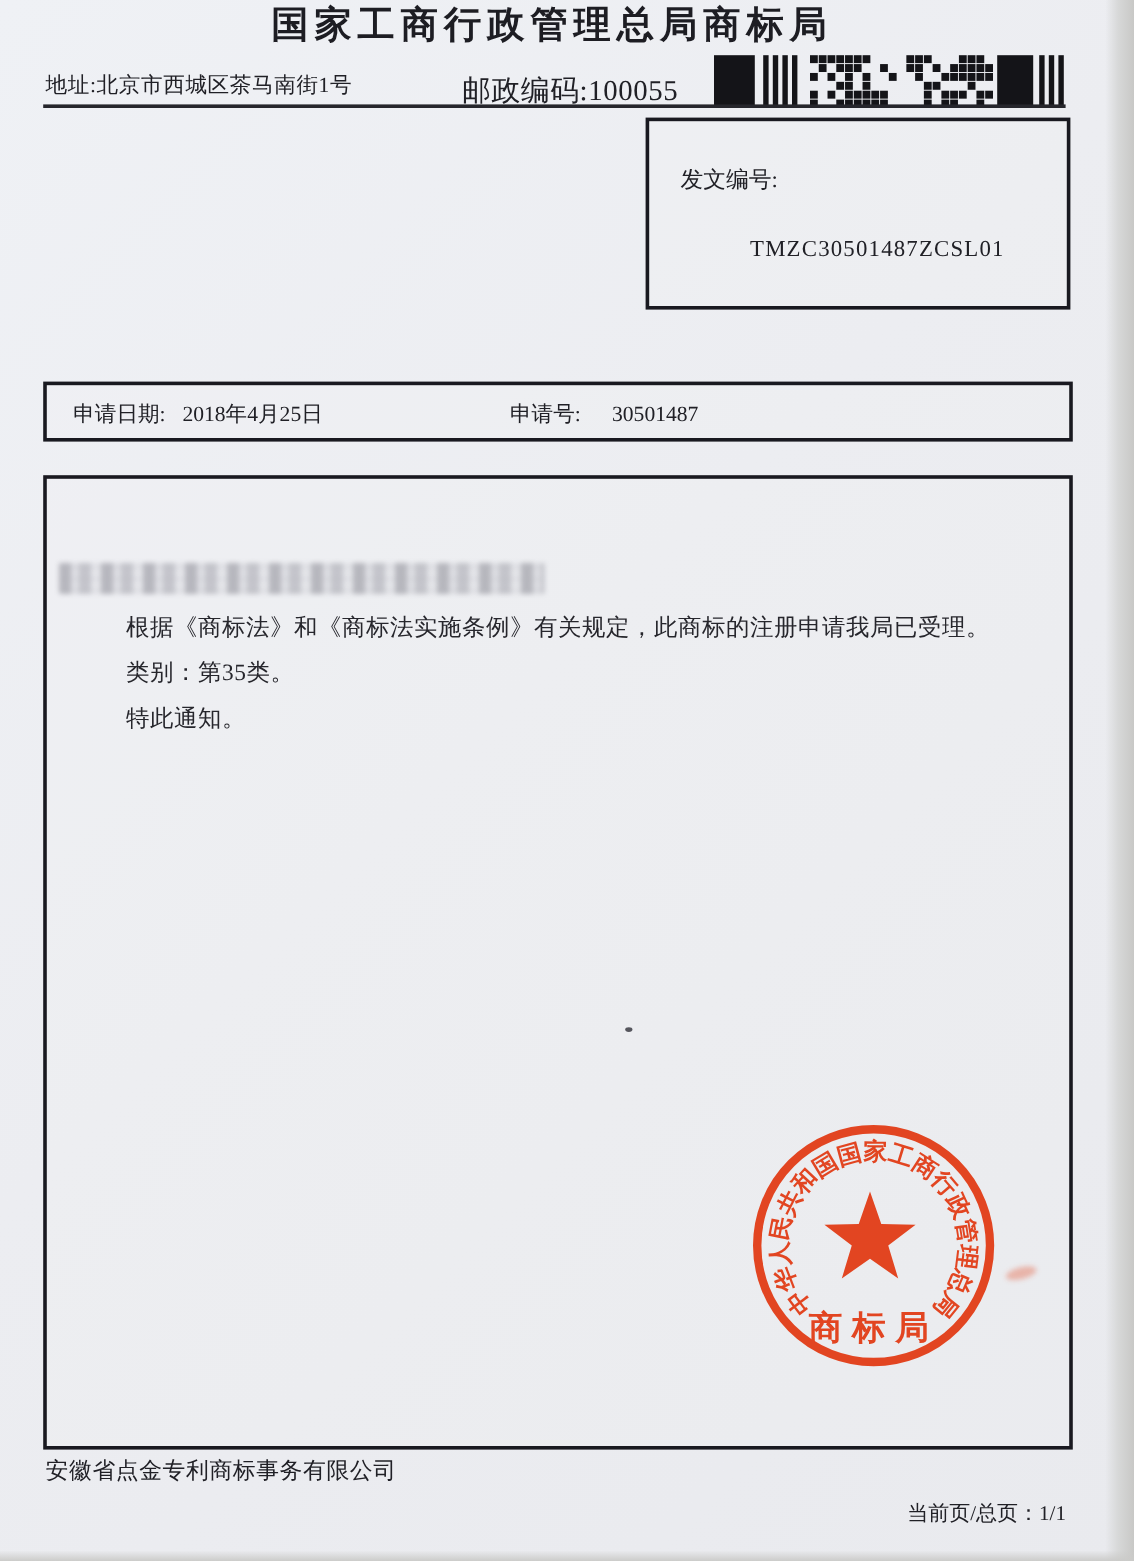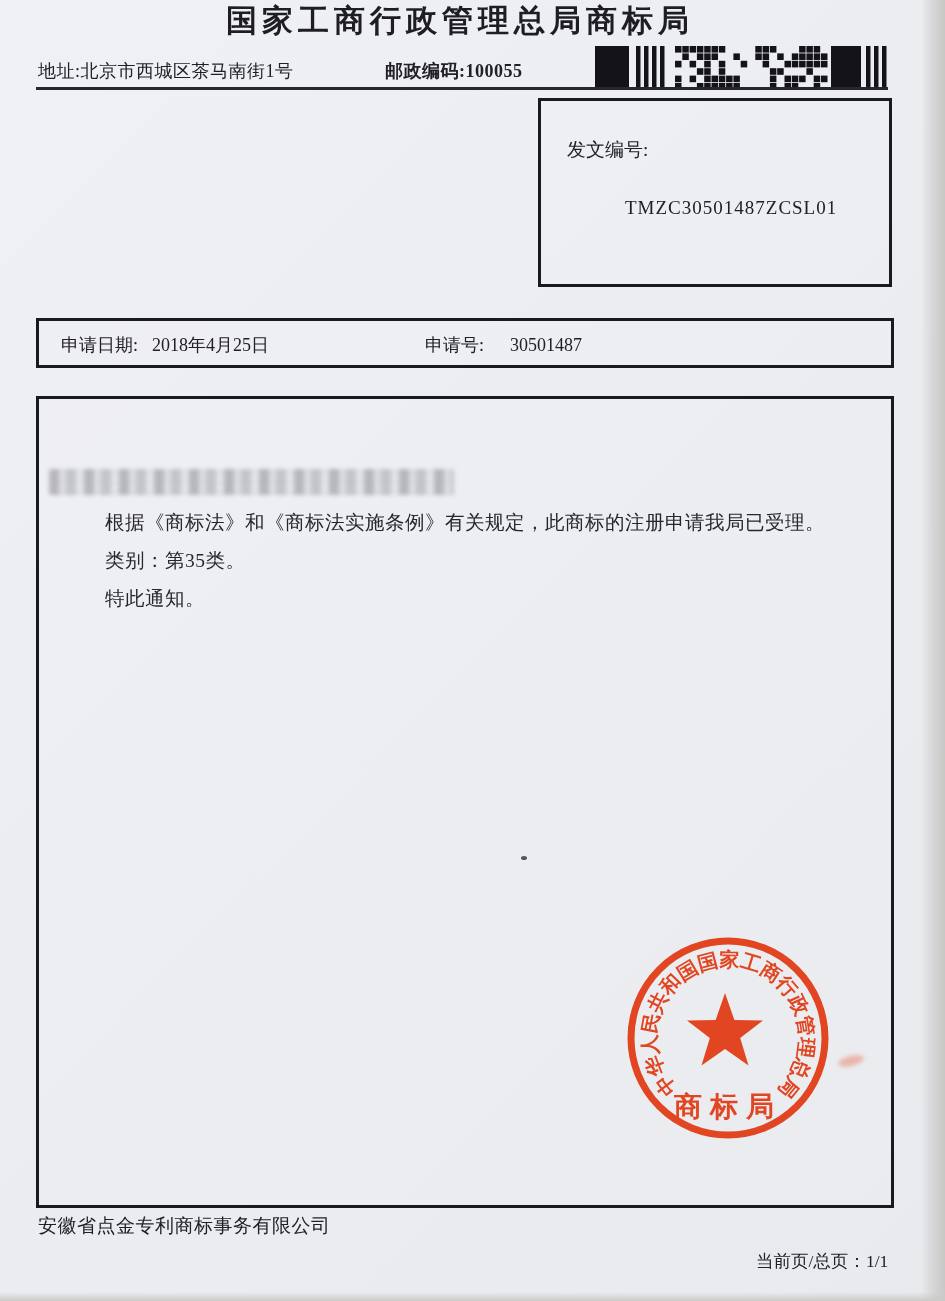--- a/index.html
+++ b/index.html
@@ -11,26 +11,26 @@
     color:#202026;
   }
   .scan-edge-right{ position:absolute; top:0; right:0; width:24px; height:100%;
     background:linear-gradient(90deg, rgba(214,215,216,0) 0%, #d7d8d8 45%, #c8c8c6 100%); }
   .scan-edge-bottom{ position:absolute; left:0; bottom:0; width:100%; height:9px;
     background:linear-gradient(180deg, rgba(210,210,208,0), #cbcbc9); }
   .abs{ position:absolute; }
   .org-title{ left:0; top:6; width:920px; text-align:center; font-size:31px;
     letter-spacing:5px; font-weight:600; color:#1d1d23; }
   .addr-line{ left:38px; top:59px; font-size:18px; letter-spacing:.5px; }
-  .post-line{ left:385px; top:59px; font-size:18px; letter-spacing:.5px;font-weight:bold; }
+  .post-line{ left:385px; top:59px; font-size:24px; letter-spacing:.5px; }
   .top-rule{ left:36px; top:87px; width:852px; height:3px; background:#26262c; }
 
   .box{ border:3px solid #191920; background:rgba(255,255,255,.06); }
   .box-addressee{ left:36px; top:97px; width:479px; height:199px; }
-  .box-docnum{ left:538px; top:98px; width:354px; height:189px; }
+  .box-docnum{ left:538px; top:98px; width:354px; height:160px; }
   .box-appinfo{ left:36px; top:318px; width:858px; height:50px; }
   .box-main{ left:36px; top:396px; width:858px; height:812px; }
 
   .t18{ font-size:18px; } .t19{ font-size:19px; }
   .nowrap{ white-space:nowrap; }
 
   .redact{
     background:
       repeating-linear-gradient(90deg, rgba(88,88,100,.85) 0 10px, rgba(168,168,178,.45) 10px 17px,
         rgba(118,118,130,.8) 17px 27px, rgba(198,198,206,.35) 27px 35px),

